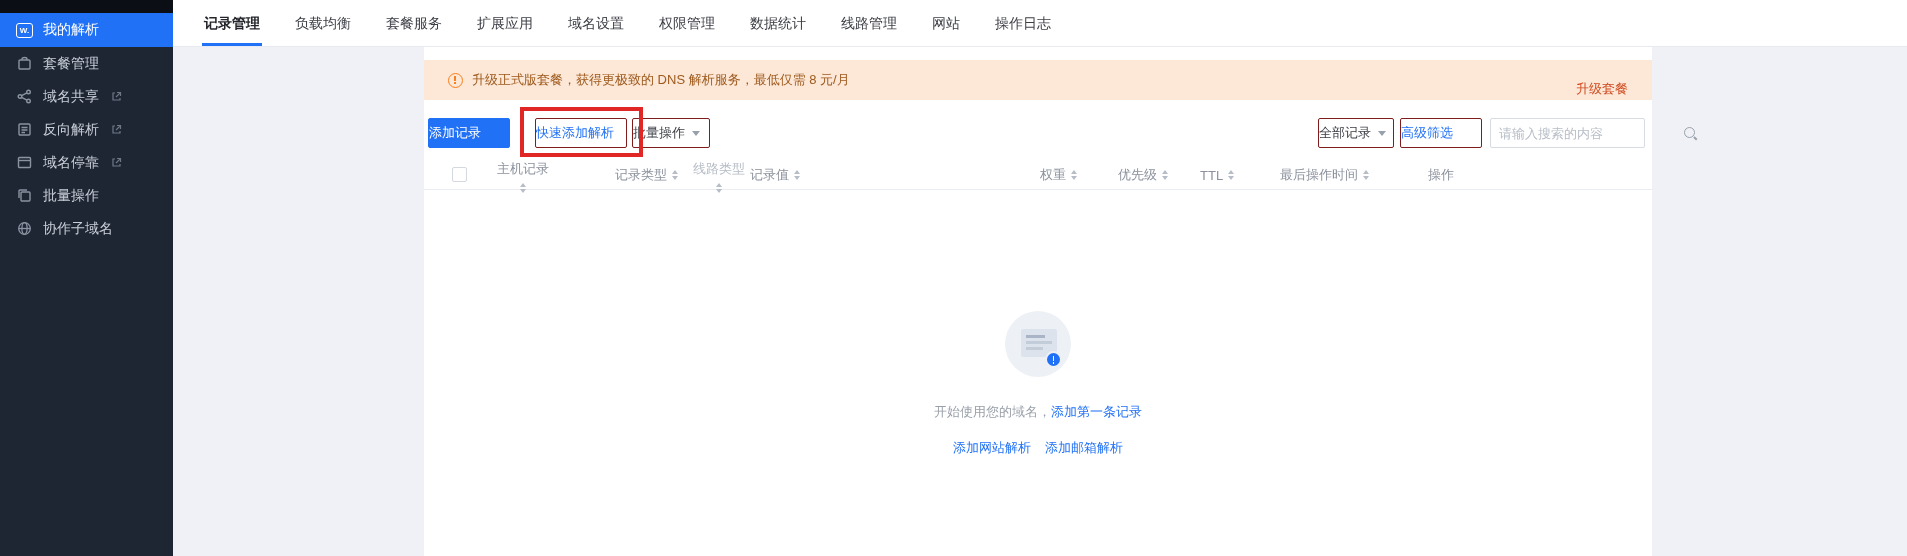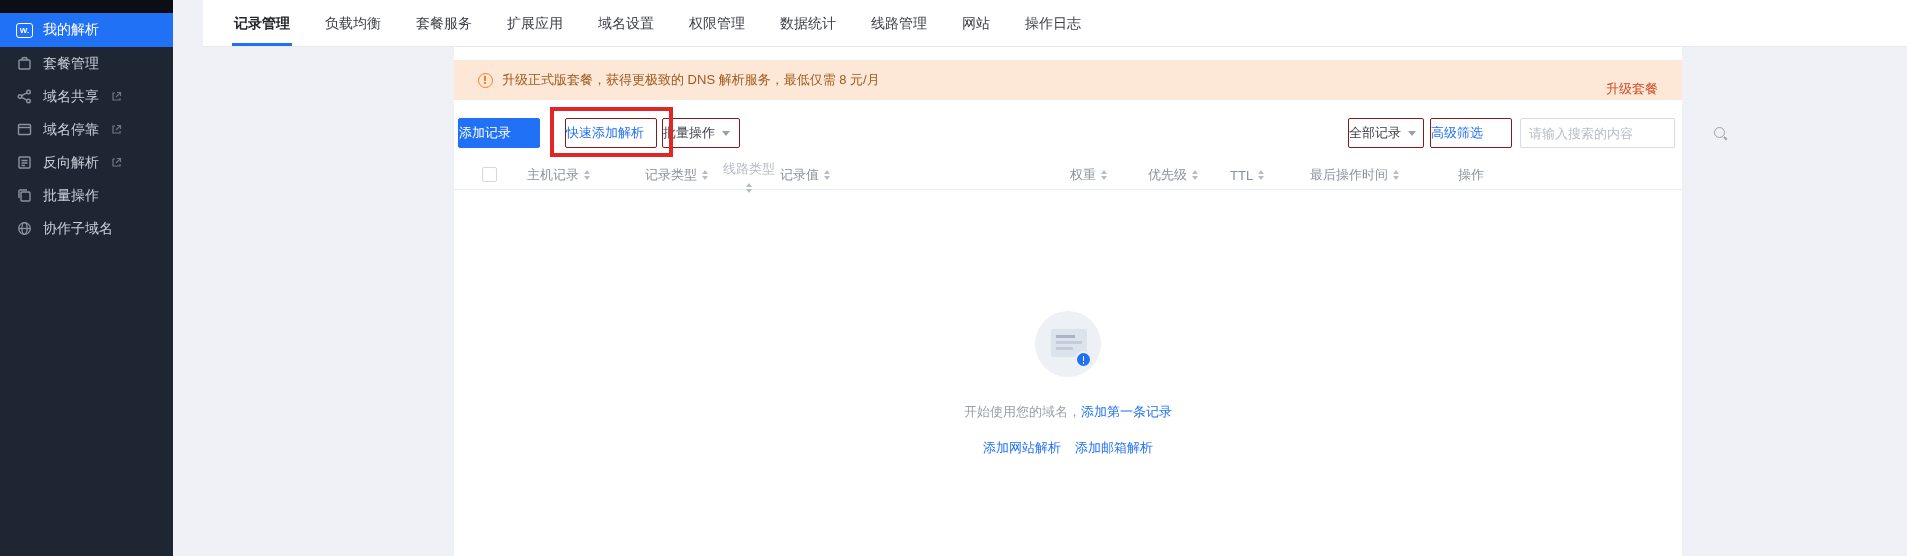--- a/index.html
+++ b/index.html
@@ -14,21 +14,21 @@
   .side-item { height:33px; display:flex; align-items:center; padding-left:16px; gap:10px;
                color:#c9cfd8; font-size:14px; cursor:pointer; }
   .side-item.active { height:34px; background:#2171f6; color:#fff; }
   .side-item .ic { width:17px; height:17px; flex:none; display:flex; align-items:center; justify-content:center; }
   .side-item svg { display:block; }
   .w-badge { width:17px; height:15px; border:1.5px solid #fff; border-radius:3px;
              font-size:8px; font-weight:bold; color:#fff; display:flex; align-items:center; justify-content:center; }
   .ext { width:11px; height:11px; margin-left:2px; opacity:.75; }
 
   
-  .main { flex:1; display:flex; flex-direction:column;padding-left:30px; }
+  .main { flex:1; display:flex; flex-direction:column; }
   .tabbar { height:47px; background:#fff; border-bottom:1px solid #e8eaef;
             display:flex; align-items:stretch; padding-left:31px; gap:35px; }
   .tab { font-size:14px; color:#3b3e44; line-height:46px; position:relative; cursor:pointer; white-space:nowrap; }
   .tab.active { font-weight:bold; color:#24262b; }
   .tab.active::after { content:""; position:absolute; left:-2px; right:-2px; bottom:0; height:3px; background:#2171f6; }
 
   .content { position:relative; height:509px; background:#eff1f6; }
   .card { position:absolute; left:251px; top:0; width:1228px; height:509px; background:#fff; }
 
   
@@ -129,40 +129,40 @@
       <svg class="ext" viewBox="0 0 11 11" fill="none" stroke="#8a93a1" stroke-width="1.2">
         <path d="M4 2 H2 V9 H9 V7"></path>
           <path d="M6 1.5 H9.5 V5"></path>
           <path d="M9.2 1.8 L5 6"></path>
       </svg>
     </div>
 
     <div class="side-item">
       <span class="ic">
         <svg width="15" height="15" viewBox="0 0 15 15" fill="none" stroke="#8a93a1" stroke-width="1.4">
-          <rect x="1.5" y="2.5" width="12" height="10" rx="1"></rect>
-            <path d="M1.5 5.5 H13.5"></path>
-        </svg>
-      </span>
-      <span>域名停靠</span>
+          <rect x="2" y="2" width="11" height="11" rx="1"></rect>
+            <path d="M4.5 5.5 H10.5 M4.5 8 H10.5 M4.5 10.5 H8"></path>
+        </svg>
+      </span>
+      <span>反向解析</span>
       <svg class="ext" viewBox="0 0 11 11" fill="none" stroke="#8a93a1" stroke-width="1.2">
         <path d="M4 2 H2 V9 H9 V7"></path>
           <path d="M6 1.5 H9.5 V5"></path>
           <path d="M9.2 1.8 L5 6"></path>
       </svg>
     </div>
 
     <div class="side-item">
       <span class="ic">
         <svg width="15" height="15" viewBox="0 0 15 15" fill="none" stroke="#8a93a1" stroke-width="1.4">
-          <rect x="2" y="2" width="11" height="11" rx="1"></rect>
-            <path d="M4.5 5.5 H10.5 M4.5 8 H10.5 M4.5 10.5 H8"></path>
-        </svg>
-      </span>
-      <span>反向解析</span>
+          <rect x="1.5" y="2.5" width="12" height="10" rx="1"></rect>
+            <path d="M1.5 5.5 H13.5"></path>
+        </svg>
+      </span>
+      <span>域名停靠</span>
       <svg class="ext" viewBox="0 0 11 11" fill="none" stroke="#8a93a1" stroke-width="1.2">
         <path d="M4 2 H2 V9 H9 V7"></path>
           <path d="M6 1.5 H9.5 V5"></path>
           <path d="M9.2 1.8 L5 6"></path>
       </svg>
     </div>
 
     <div class="side-item">
       <span class="ic">
         <svg width="15" height="15" viewBox="0 0 15 15" fill="none" stroke="#8a93a1" stroke-width="1.4">
@@ -234,21 +234,21 @@
         </div>
 
         <div class="search-box">
           <input type="text" placeholder="请输入搜索的内容" style="">
           <span class="mag"></span>
         </div>
 
         <div class="thead">
           <span class="checkbox"></span>
 
-          <div class="th" style="left:73px;">
+          <div class="th" style="left:73px;flex-direction:column;">
             <span>主机记录</span>
             <span class="sort">
                 <i class="up"></i>
                 <i class="dn"></i>
               </span>
           </div>
           <div class="th" style="left:191px;">
             <span>记录类型</span>
             <span class="sort">
                 <i class="up"></i>

